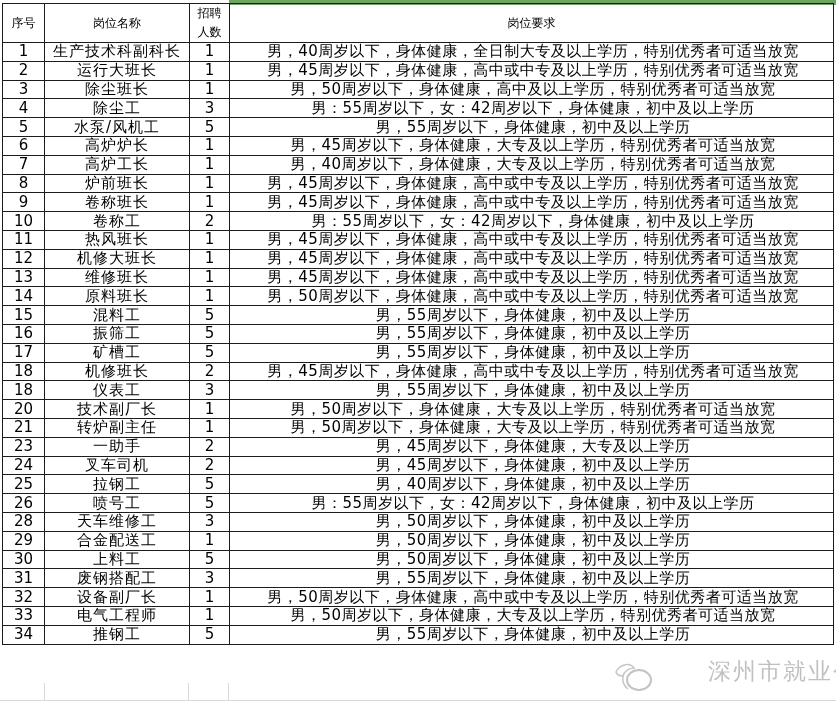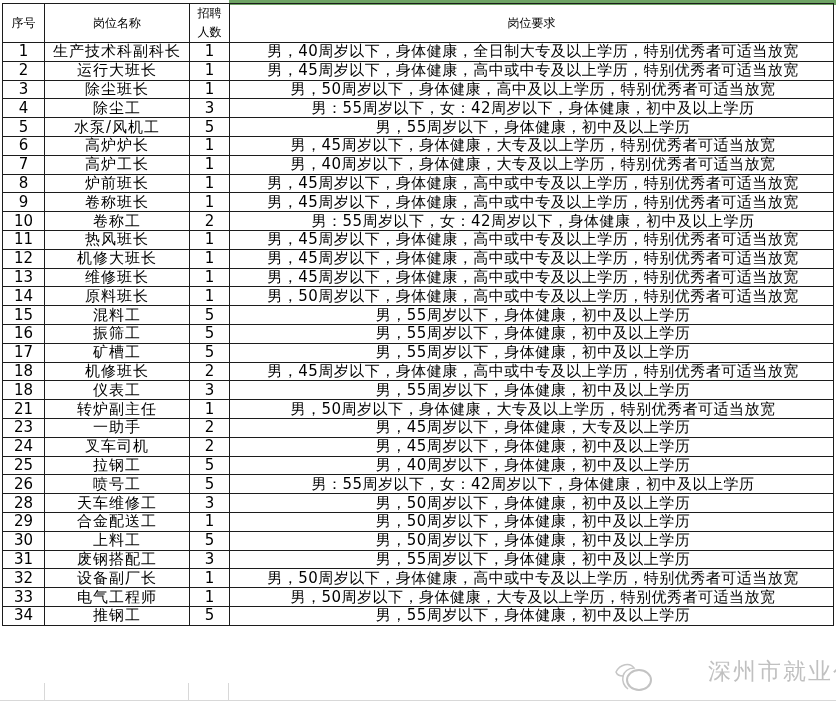--- a/index.html
+++ b/index.html
@@ -177,20 +177,26 @@
       <td>2</td>
       <td class="cell-req">男，45周岁以下，身体健康，高中或中专及以上学历，特别优秀者可适当放宽</td>
     </tr>
         <tr>
       <td>18</td>
       <td class="cell-name">仪表工</td>
       <td>3</td>
       <td class="cell-req">男，55周岁以下，身体健康，初中及以上学历</td>
     </tr>
         <tr>
+      <td>20</td>
+      <td class="cell-name">技术副厂长</td>
+      <td>1</td>
+      <td class="cell-req">男，50周岁以下，身体健康，大专及以上学历，特别优秀者可适当放宽</td>
+    </tr>
+        <tr>
       <td>21</td>
       <td class="cell-name">转炉副主任</td>
       <td>1</td>
       <td class="cell-req">男，50周岁以下，身体健康，大专及以上学历，特别优秀者可适当放宽</td>
     </tr>
         <tr>
       <td>23</td>
       <td class="cell-name">一助手</td>
       <td>2</td>
       <td class="cell-req">男，45周岁以下，身体健康，大专及以上学历</td>

